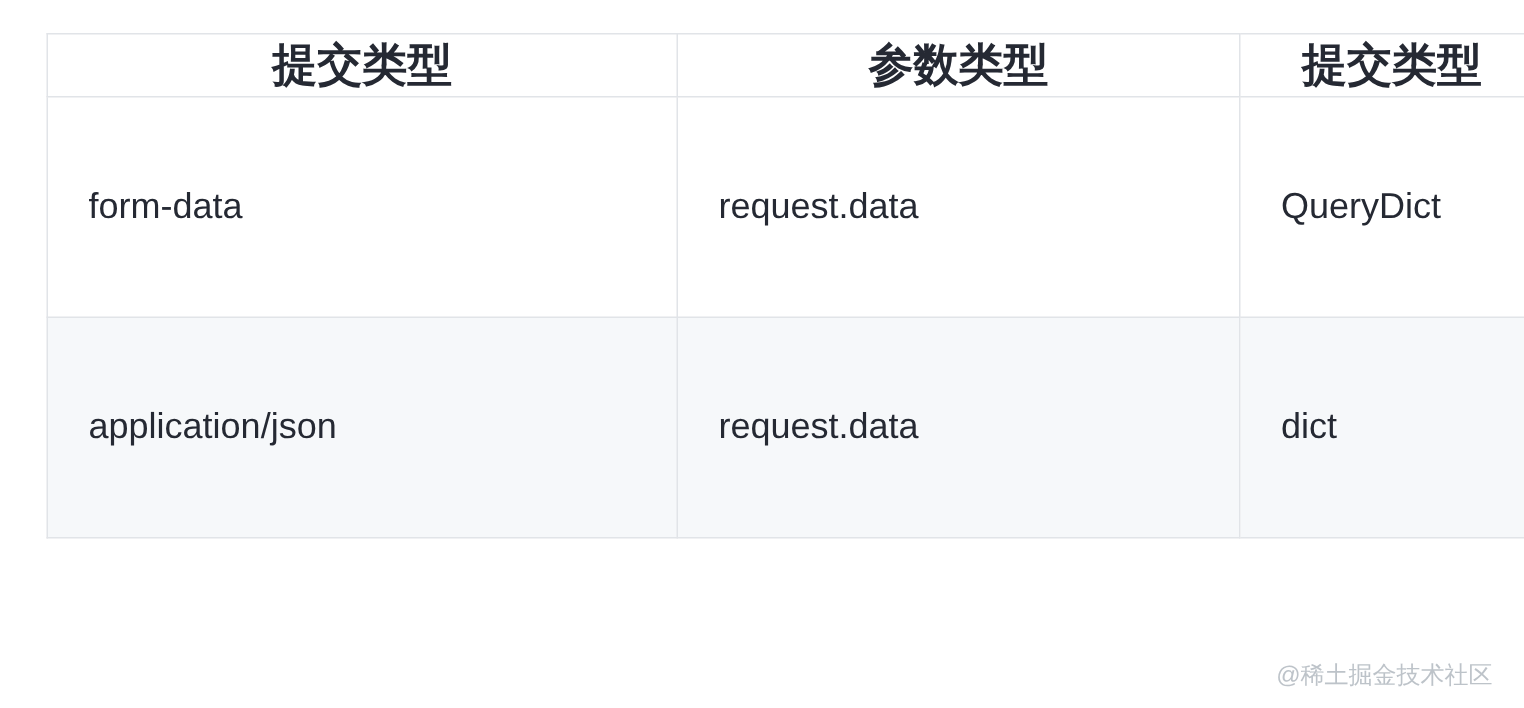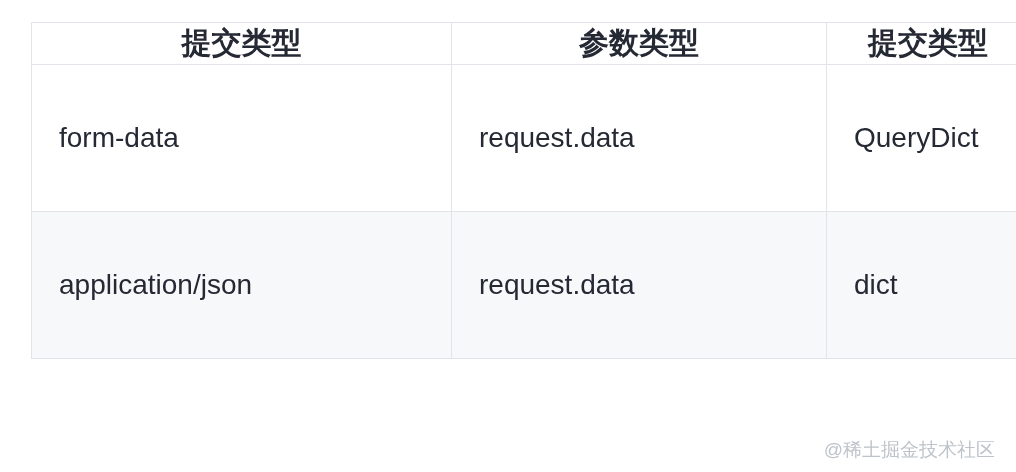--- a/index.html
+++ b/index.html
@@ -39,33 +39,33 @@
     overflow: hidden;
     white-space: nowrap;
   }
   th {
     font-size: 30px;
     font-weight: 700;
     text-align: center;
     padding: 0;
   }
   td {
-    font-size: 28px;
+    font-size: 24px;
     font-weight: 400;
     text-align: left;
     padding: 0 8px 0 27px;
   }
   tbody tr:nth-child(even) td {
     background: #f6f8fa;
   }
   .watermark {
     position: absolute;
     right: 21px;
     bottom: 13px;
-    font-size: 19px;
+    font-size: 16px;
     line-height: 1;
     color: rgba(178, 184, 191, 0.85);
     z-index: 2;
     pointer-events: none;
   }
 </style>
 </head>
 <body>
 
 <div class="stage">

